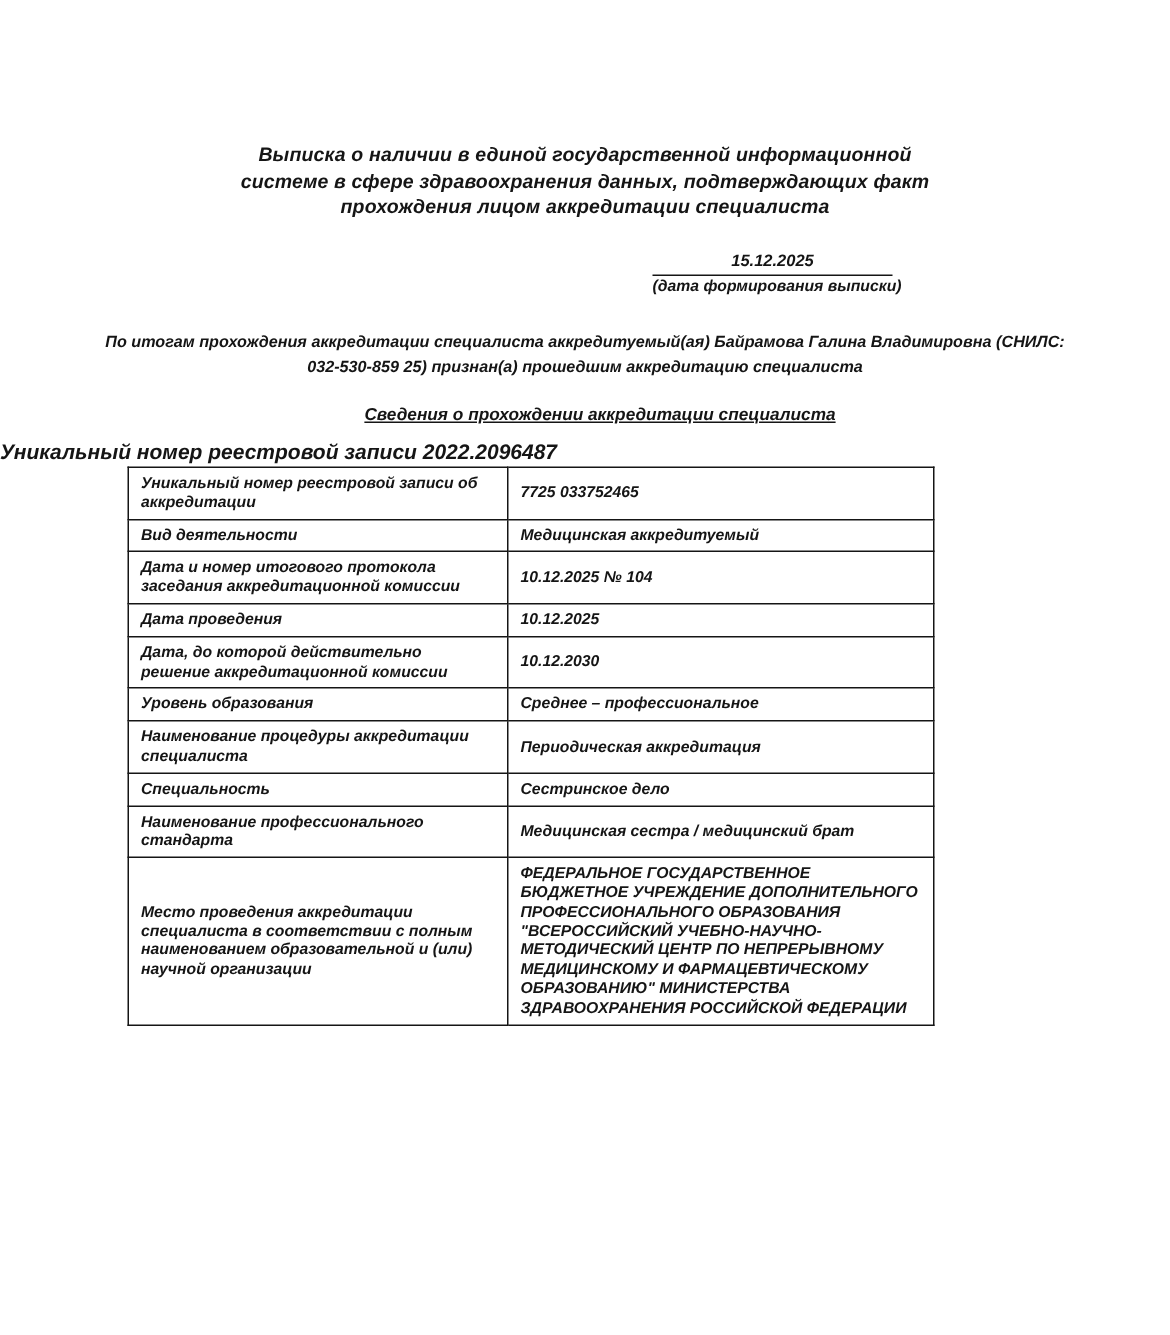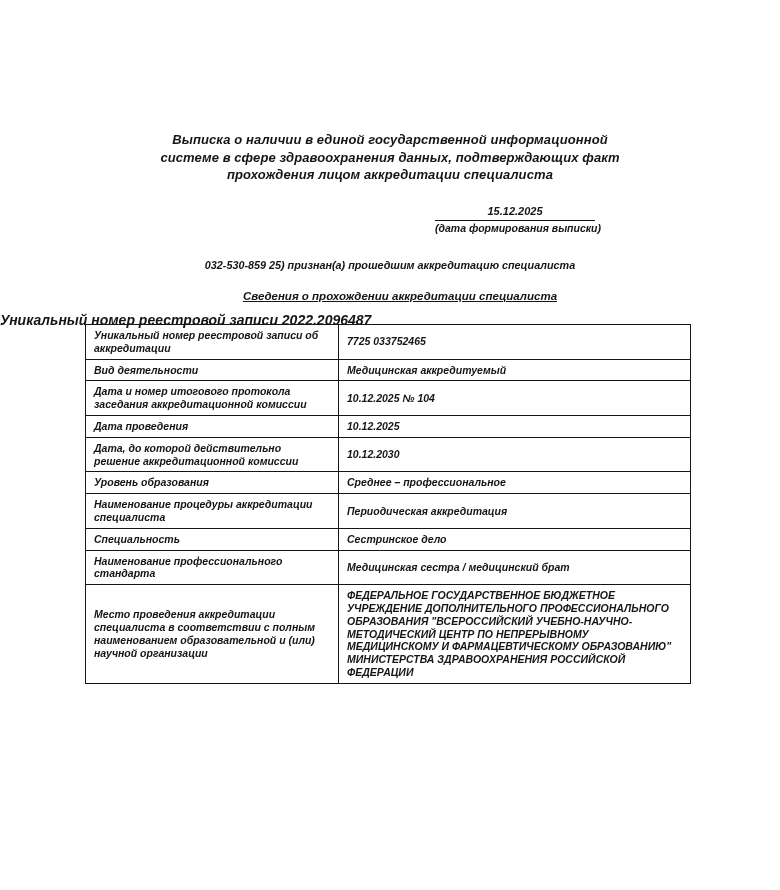--- a/index.html
+++ b/index.html
@@ -18,22 +18,22 @@
   }
   .page {
     position: relative;
     width: 780px;
     height: 890px;
     background: #ffffff;
   }
 
   
   .doc-title {
-    margin: 13px auto;
-    padding-top: 118px;
+    margin: 0 auto;
+    padding-top: 94px;
     width: 470px;
     text-align: center;
     font-size: 13px;
     line-height: 17.5px;
     letter-spacing: 0.1px;
   }
 
   
   .date-block {
     width: 160px;
@@ -77,21 +77,21 @@
     text-align: left;
     font-size: 14px;
     line-height: 17px;
   }
 
   
   table.acc-table {
     position: absolute;
     left: 85px;
     top: 311px;
-    width: 606px;
+    width: 538px;
     border-collapse: collapse;
     table-layout: fixed;
   }
   table.acc-table td {
     border: 1.5px solid #151515;
     vertical-align: middle;
     font-size: 10.5px;
     line-height: 12.8px;
     padding: 4px 8px 4px 8px;
   }
@@ -108,20 +108,21 @@
     <div>системе в сфере здравоохранения данных, подтверждающих факт</div>
     <div>прохождения лицом аккредитации специалиста</div>
   </div>
 
   <div class="date-block">
     <div class="date-value">15.12.2025</div>
     <div class="date-caption">(дата формирования выписки)</div>
   </div>
 
   <div class="intro">
+    <div>По итогам прохождения аккредитации специалиста аккредитуемый(ая) Байрамова Галина Владимировна (СНИЛС:</div>
     <div>032-530-859 25) признан(а) прошедшим аккредитацию специалиста</div>
   </div>
 
   <div class="section-heading">Сведения о прохождении аккредитации специалиста</div>
 
   <div class="registry-heading">Уникальный номер реестровой записи 2022.2096487</div>
 
   <table class="acc-table">
     <tbody>
       <tr>

